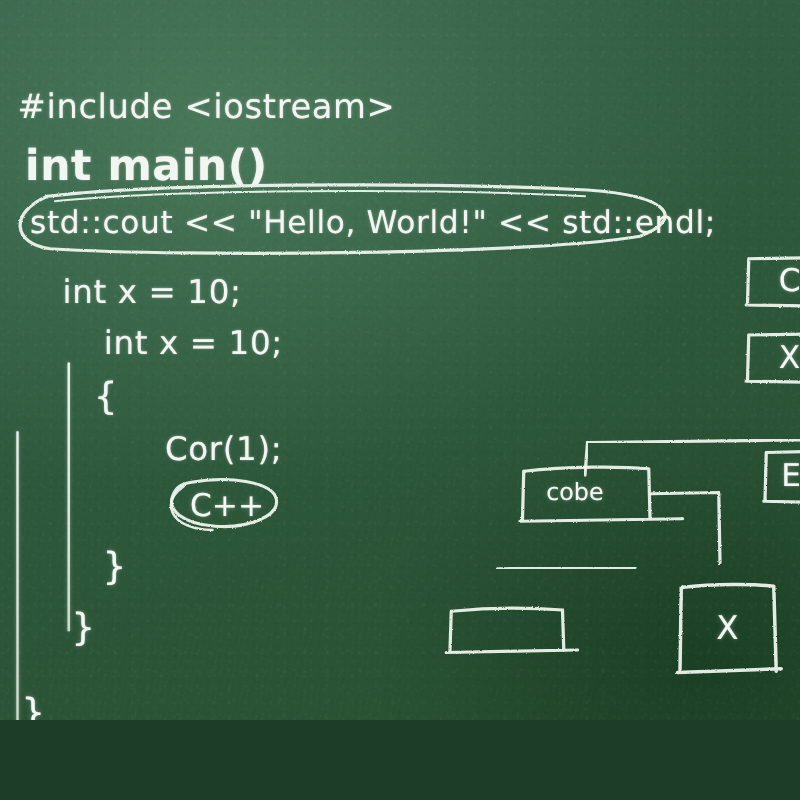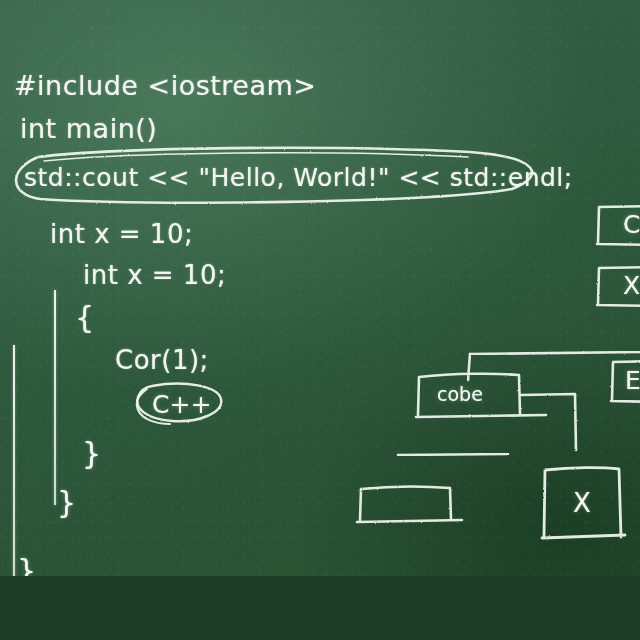--- a/index.html
+++ b/index.html
@@ -174,31 +174,31 @@
     </g>
 
     <g>
       <path class="chalkstroke" stroke-width="2.8" d="M 545,470 C 572,467 603,467 619,469 L 621,537
                M 545,470 L 544,536 M 542,538 L 625,535"></path>
     </g>
   </svg>
 
   <div class="code-line" style="left:14px; top:70px; font-size:27px;">#include &lt;iostream&gt;</div>
 
-  <div class="code-line" style="left:20px; top:113px; font-size:27px;">int main()</div>
+  <div class="code-line" style="left:20px; top:113px; font-size:34px;font-weight:bold;">int main()</div>
 
   <div class="code-line" style="left:24px; top:163px; font-size:25px;">std::cout &lt;&lt; "Hello, World!" &lt;&lt; std::endl;</div>
 
   <div class="code-line" style="left:50px; top:219px; font-size:26px;">int x = 10;</div>
 
   <div class="code-line" style="left:83px; top:260px; font-size:26px;">int x = 10;</div>
 
   <div class="code-line" style="left:75px; top:300px; font-size:30px;">{</div>
 
-  <div class="code-line" style="left:115px; top:345px; font-size:26px;">Cor(1);</div>
+  <div class="code-line" style="left:132px; top:345px; font-size:26px;">Cor(1);</div>
 
   <div class="box-label" style="left:152px; top:390px; font-size:25px;">C++</div>
 
   <div class="brace" style="left:82px; top:436px; font-size:30px;">}</div>
   <div class="brace" style="left:57px; top:485px; font-size:30px;">}</div>
   <div class="brace" style="left:17px; top:553px; font-size:30px;">}</div>
 
   <div class="vline" style="left:54px; top:290px; height:215px;"></div>
   <div class="vline" style="left:13px; top:345px; height:240px;"></div>
 

